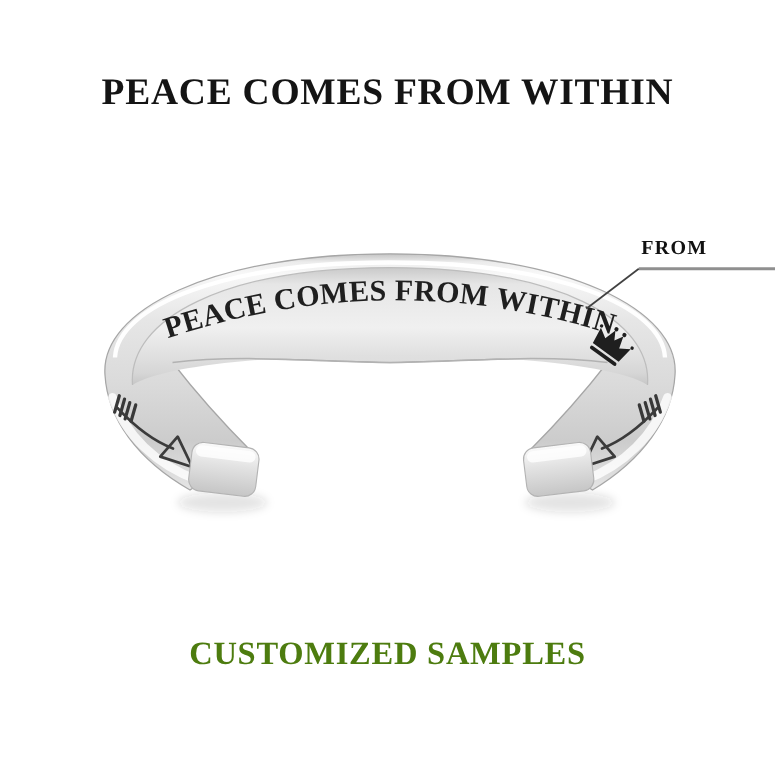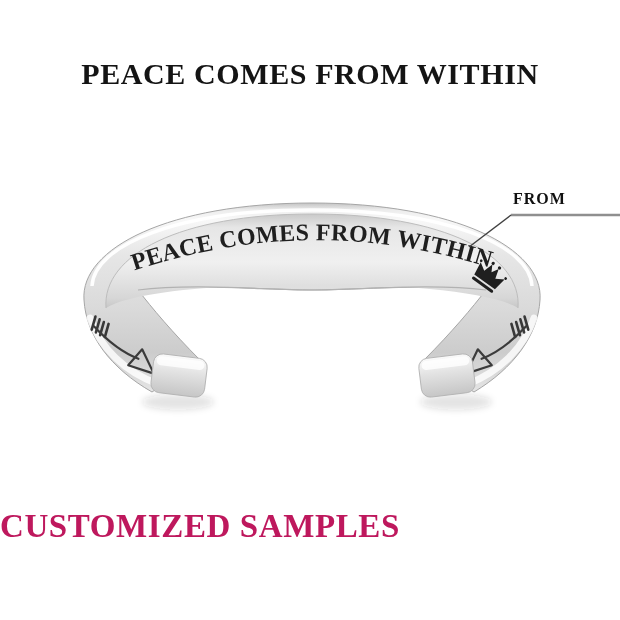--- a/index.html
+++ b/index.html
@@ -5,22 +5,22 @@
   html,body{margin:0;padding:0;background:#fff;}
   #canvas{
     position:relative;width:620px;height:576px;background:#fff;overflow:hidden;
     font-family:"Liberation Serif","DejaVu Serif",serif;
   }
   .title{
     position:absolute;left:0;top:57px;width:620px;text-align:center;
     font-size:30px;font-weight:bold;letter-spacing:0.6px;color:#141414;
   }
   .caption{
-    position:absolute;left:0;top:508px;width:620px;
-    font-size:33px;font-weight:bold;letter-spacing:0.6px;color:#be185d;
+    position:absolute;left:0;top:508px;width:620px;text-align:center;
+    font-size:26px;font-weight:bold;letter-spacing:0.6px;color:#4d7c0f;
   }
   .font-label{
     position:absolute;left:513px;top:190px;width:70px;
     font-size:16px;font-weight:bold;letter-spacing:1px;color:#111;
   }
   svg{position:absolute;left:0;top:0;}
 </style>
 </head>
 <body>
 

